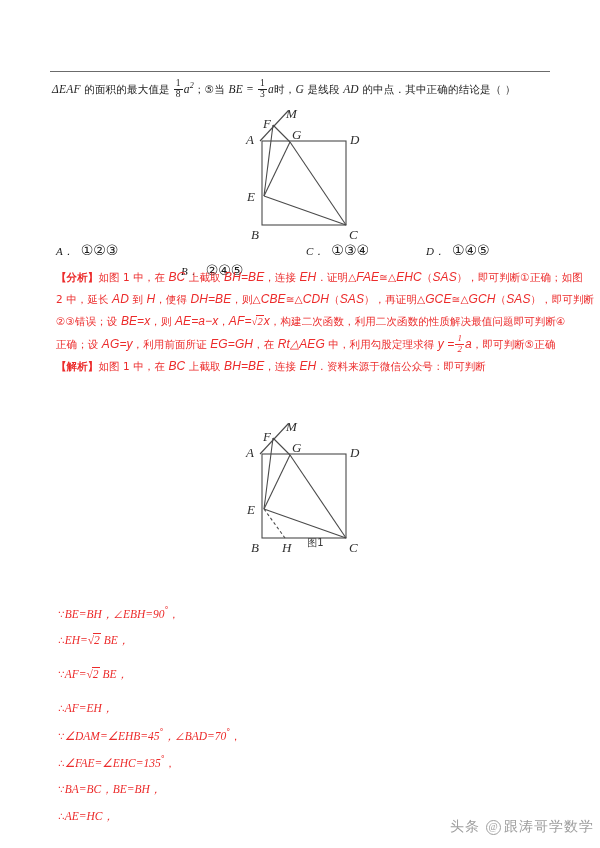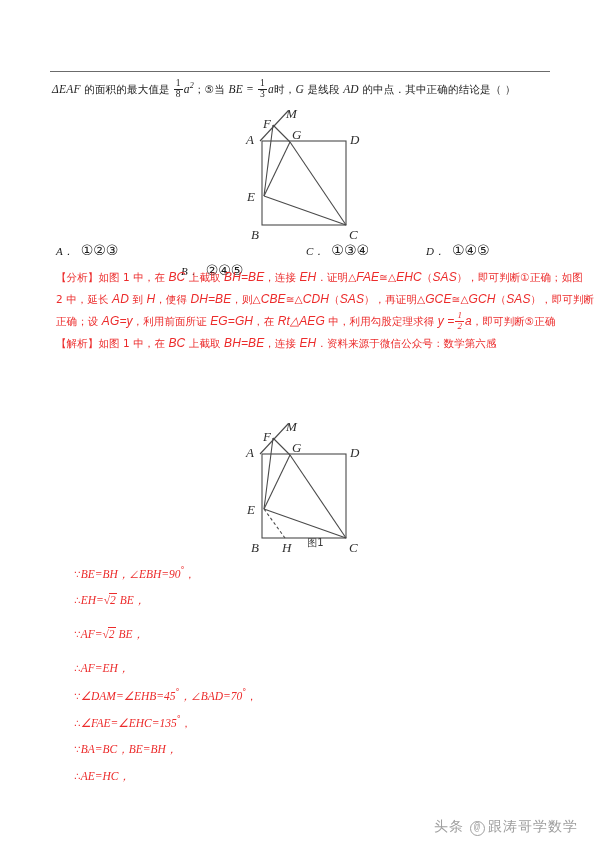--- a/index.html
+++ b/index.html
@@ -97,21 +97,21 @@
     left: 56px;
     width: 492px;
     color: #ec2b2b;
     font-size: 10.5px;
     line-height: 22px;
     font-family: "DejaVu Sans", sans-serif;
     letter-spacing: 0.1px;
   }
   .red-block .ln { white-space: nowrap; }
   .red-block .it { font-style: italic; font-family: Liberation Sans, sans-serif; font-size: 12px; }
-  .tag { font-weight: normal; }
+  .tag { font-weight: bold; }
   .rfrac {
     display: inline-block;
     vertical-align: middle;
     text-align: center;
     font-size: 9px;
     line-height: 1.05;
     margin: 0 1px;
     position: relative;
     top: -1px;
     font-family: "Liberation Serif", serif;
@@ -139,32 +139,33 @@
     position: absolute;
     left: 58px;
     width: 400px;
     color: #ec2b2b;
     font-size: 10.5px;
     font-family: "DejaVu Sans", sans-serif;
   }
   .proof .pl {
     position: absolute;
     white-space: nowrap;
-    left: 16px;
+    left: 0;
+    margin-top: 40px;
   }
   .proof .it { font-style: italic; font-family: "Liberation Serif", serif; font-size: 11.5px; }
   .deg { font-size: 8px; vertical-align: super; }
 
   
   .watermark {
     position: absolute;
-    right: 22px;
+    right: 6px;
     bottom: 12px;
     color: #8d8d8d;
-    font-family: Liberation Mono, monospace;
+    font-family: Liberation Serif, serif;
     font-size: 14px;
     letter-spacing: 1px;
     white-space: nowrap;
     opacity: .85;
   }
   .watermark .wm-at {
     display: inline-block;
     border: 1.4px solid #8d8d8d;
     border-radius: 50%;
     width: 13px; height: 13px;
@@ -244,24 +245,27 @@
   </div>
 
   <div class="red-block" style="top:266px;">
     <div class="ln">
       <span class="tag">【分析】</span><span>如图 1 中，在 </span><span class="it">BC</span><span> 上截取 </span><span class="it">BH=BE</span><span>，连接 </span><span class="it">EH</span><span>．证明△</span><span class="it">FAE</span><span>≅</span>△<span class="it">EHC</span><span>（</span><span class="it">SAS</span><span>），即可判断①正确；如图</span>
     </div>
     <div class="ln">
       <span>2 中，延长 </span><span class="it">AD</span><span> 到 </span><span class="it">H</span><span>，使得 </span><span class="it">DH=BE</span><span>，则△</span><span class="it">CBE</span><span>≅</span>△<span class="it">CDH</span><span>（</span><span class="it">SAS</span><span>），再证明△</span><span class="it">GCE</span><span>≅</span>△<span class="it">GCH</span><span>（</span><span class="it">SAS</span><span>），即可判断</span>
     </div>
     <div class="ln">
+      <span>②③错误；设 </span><span class="it">BE=x</span><span>，则 </span><span class="it">AE=a−x</span><span>，</span><span class="it">AF=</span><span class="sqrt"><span class="rad">√</span><span class="under">2</span></span><span class="it">x</span><span>，构建二次函数，利用二次函数的性质解决最值问题即可判断④</span>
+    </div>
+    <div class="ln">
       <span>正确；设 </span><span class="it">AG=y</span><span>，利用前面所证 </span><span class="it">EG=GH</span><span>，在 </span><span class="it">Rt△AEG</span><span> 中，利用勾股定理求得 </span><span class="it">y =</span><span class="rfrac"><span class="num">1</span><span class="den">2</span></span><span class="it">a</span><span>，即可判断⑤正确</span>
     </div>
     <div class="ln">
-      <span class="tag">【解析】</span><span>如图 1 中，在 </span><span class="it">BC</span><span> 上截取 </span><span class="it">BH=BE</span><span>，连接 </span><span class="it">EH</span><span>．资料来源于微信公众号：数学第六感</span>
+      <span class="tag">【解析】</span><span>如图 1 中，在 </span><span class="it">BC</span><span> 上截取 </span><span class="it">BH=BE</span><span>，连接 </span><span class="it">EH</span><span>．资料来源于微信公众号：即可判断</span>
     </div>
   </div>
 
   <div class="fig" style="left:238px; top:420px;">
     <svg width="155" height="145" viewBox="0 0 155 145">
       <g stroke="#4a4a4a" stroke-width="1.1" fill="none">
         <rect x="24" y="34" width="84" height="84"></rect>
         <line x1="22" y1="34" x2="50" y2="4"></line>
         <line x1="35" y1="18" x2="26" y2="89"></line>
         <line x1="35" y1="18" x2="52" y2="35"></line>

